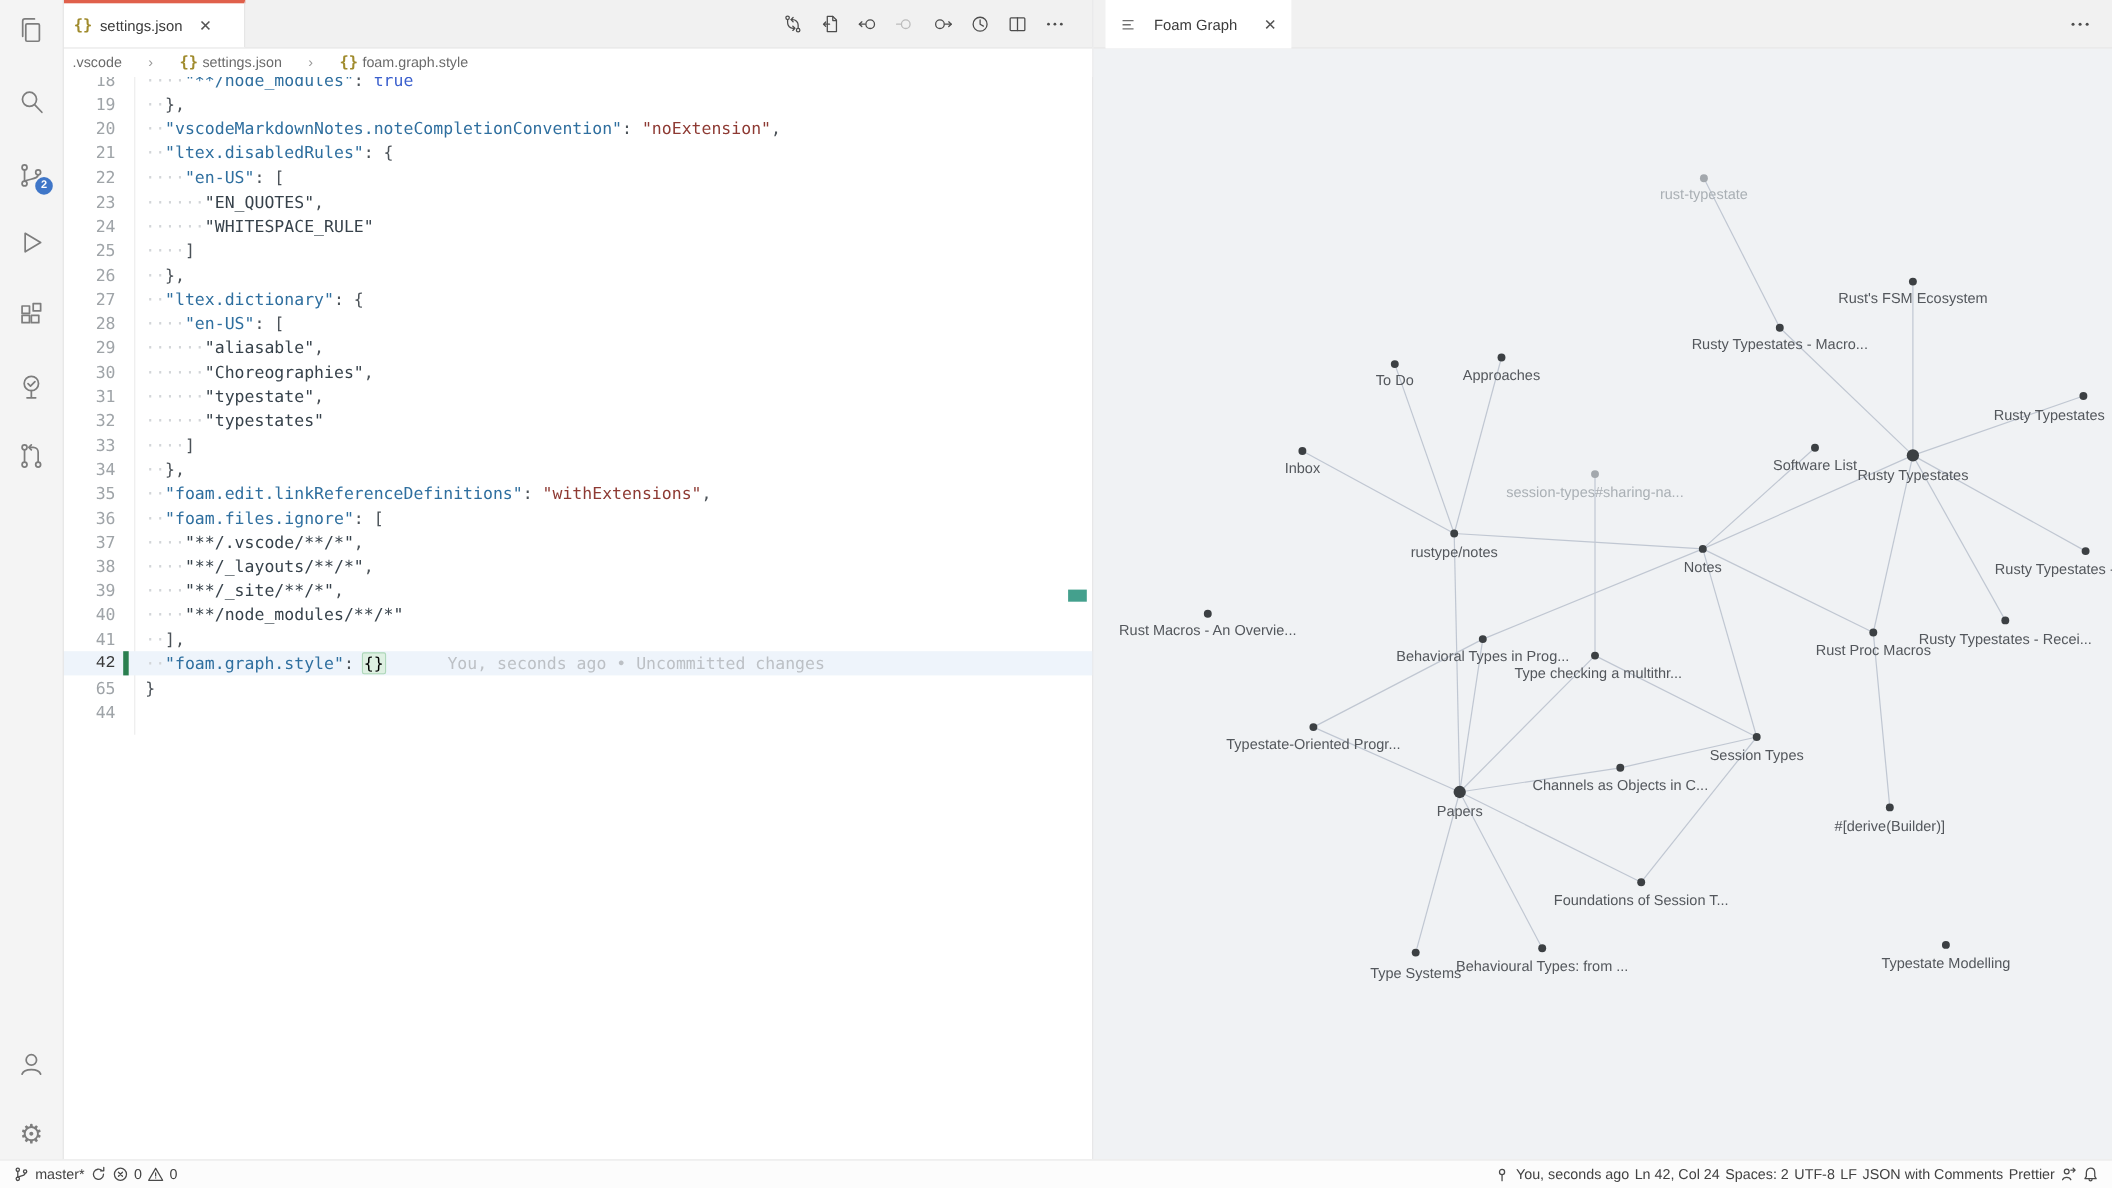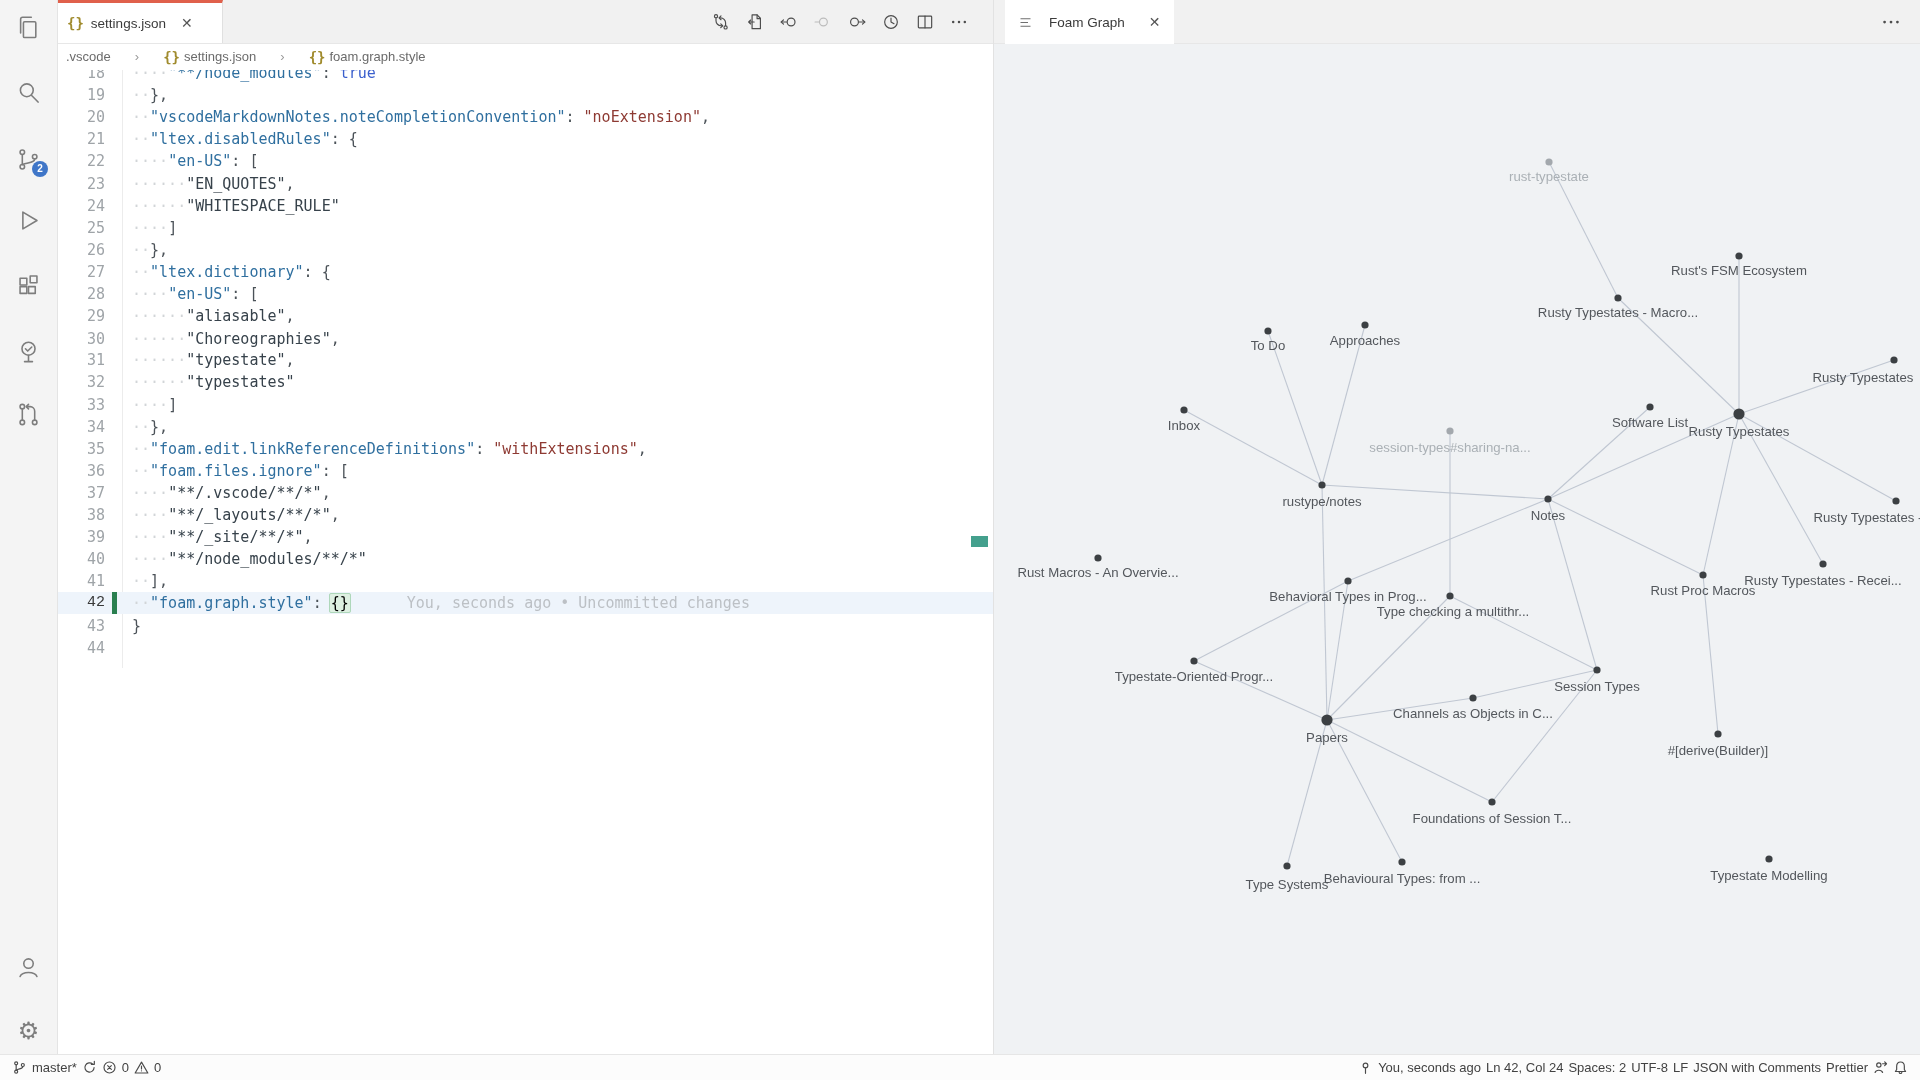--- a/index.html
+++ b/index.html
@@ -155,21 +155,21 @@
           <div class="row" style="top: 437.7px;"><span class="ln">35</span><span class="rc"><span class="ws">··</span><span class="t-k">"foam.edit.linkReferenceDefinitions"</span><span class="t-p">: </span><span class="t-v">"withExtensions"</span><span class="t-p">,</span></span></div>
           <div class="row" style="top: 459.8px;"><span class="ln">36</span><span class="rc"><span class="ws">··</span><span class="t-k">"foam.files.ignore"</span><span class="t-p">: [</span></span></div>
           <div class="row" style="top: 481.9px;"><span class="ln">37</span><span class="rc"><span class="ws">····</span><span class="t-s">"**/.vscode/**/*"</span><span class="t-p">,</span></span></div>
           <div class="row" style="top: 504px;"><span class="ln">38</span><span class="rc"><span class="ws">····</span><span class="t-s">"**/_layouts/**/*"</span><span class="t-p">,</span></span></div>
           <div class="row" style="top: 526.1px; padding-left: 27px;"><span class="ln">39</span><span class="rc"><span class="ws">····</span><span class="t-s">"**/_site/**/*"</span><span class="t-p">,</span></span></div>
           <div class="row" style="top: 548.2px;"><span class="ln">40</span><span class="rc"><span class="ws">····</span><span class="t-s">"**/node_modules/**/*"</span></span></div>
           <div class="row" style="top: 570.3px;"><span class="ln">41</span><span class="rc"><span class="ws">··</span><span class="t-p">],</span></span></div>
           <div class="current-bg" style="top: 592.4px;"></div>
           <div class="diff-bar" style="top: 592.4px;"></div>
           <div class="row" style="top: 592.4px;"><span class="ln cur">42</span><span class="rc"><span class="ws">··</span><span class="t-k">"foam.graph.style"</span><span class="t-p">: </span><span class="t-hl">{}</span><span class="blame">You, seconds ago • Uncommitted changes</span></span></div>
-          <div class="row" style="top: 614.5px;"><span class="ln">43</span><span class="rc"><span class="t-p">}</span></span></div>
+          <div class="row" style="top: 614.5px;"><span class="ln">65</span><span class="rc"><span class="t-p">}</span></span></div>
           <div class="row" style="top: 636.6px;"><span class="ln">44</span><span class="rc"></span></div>
         </div>
       <div class="overview-marker"></div>
     </div>
     <div class="tabbar">
       <div class="tab">
         <span class="json-glyph">{}</span>
         <span class="tab-label">settings.json</span>
         <span class="tab-close">✕</span>
       </div>

